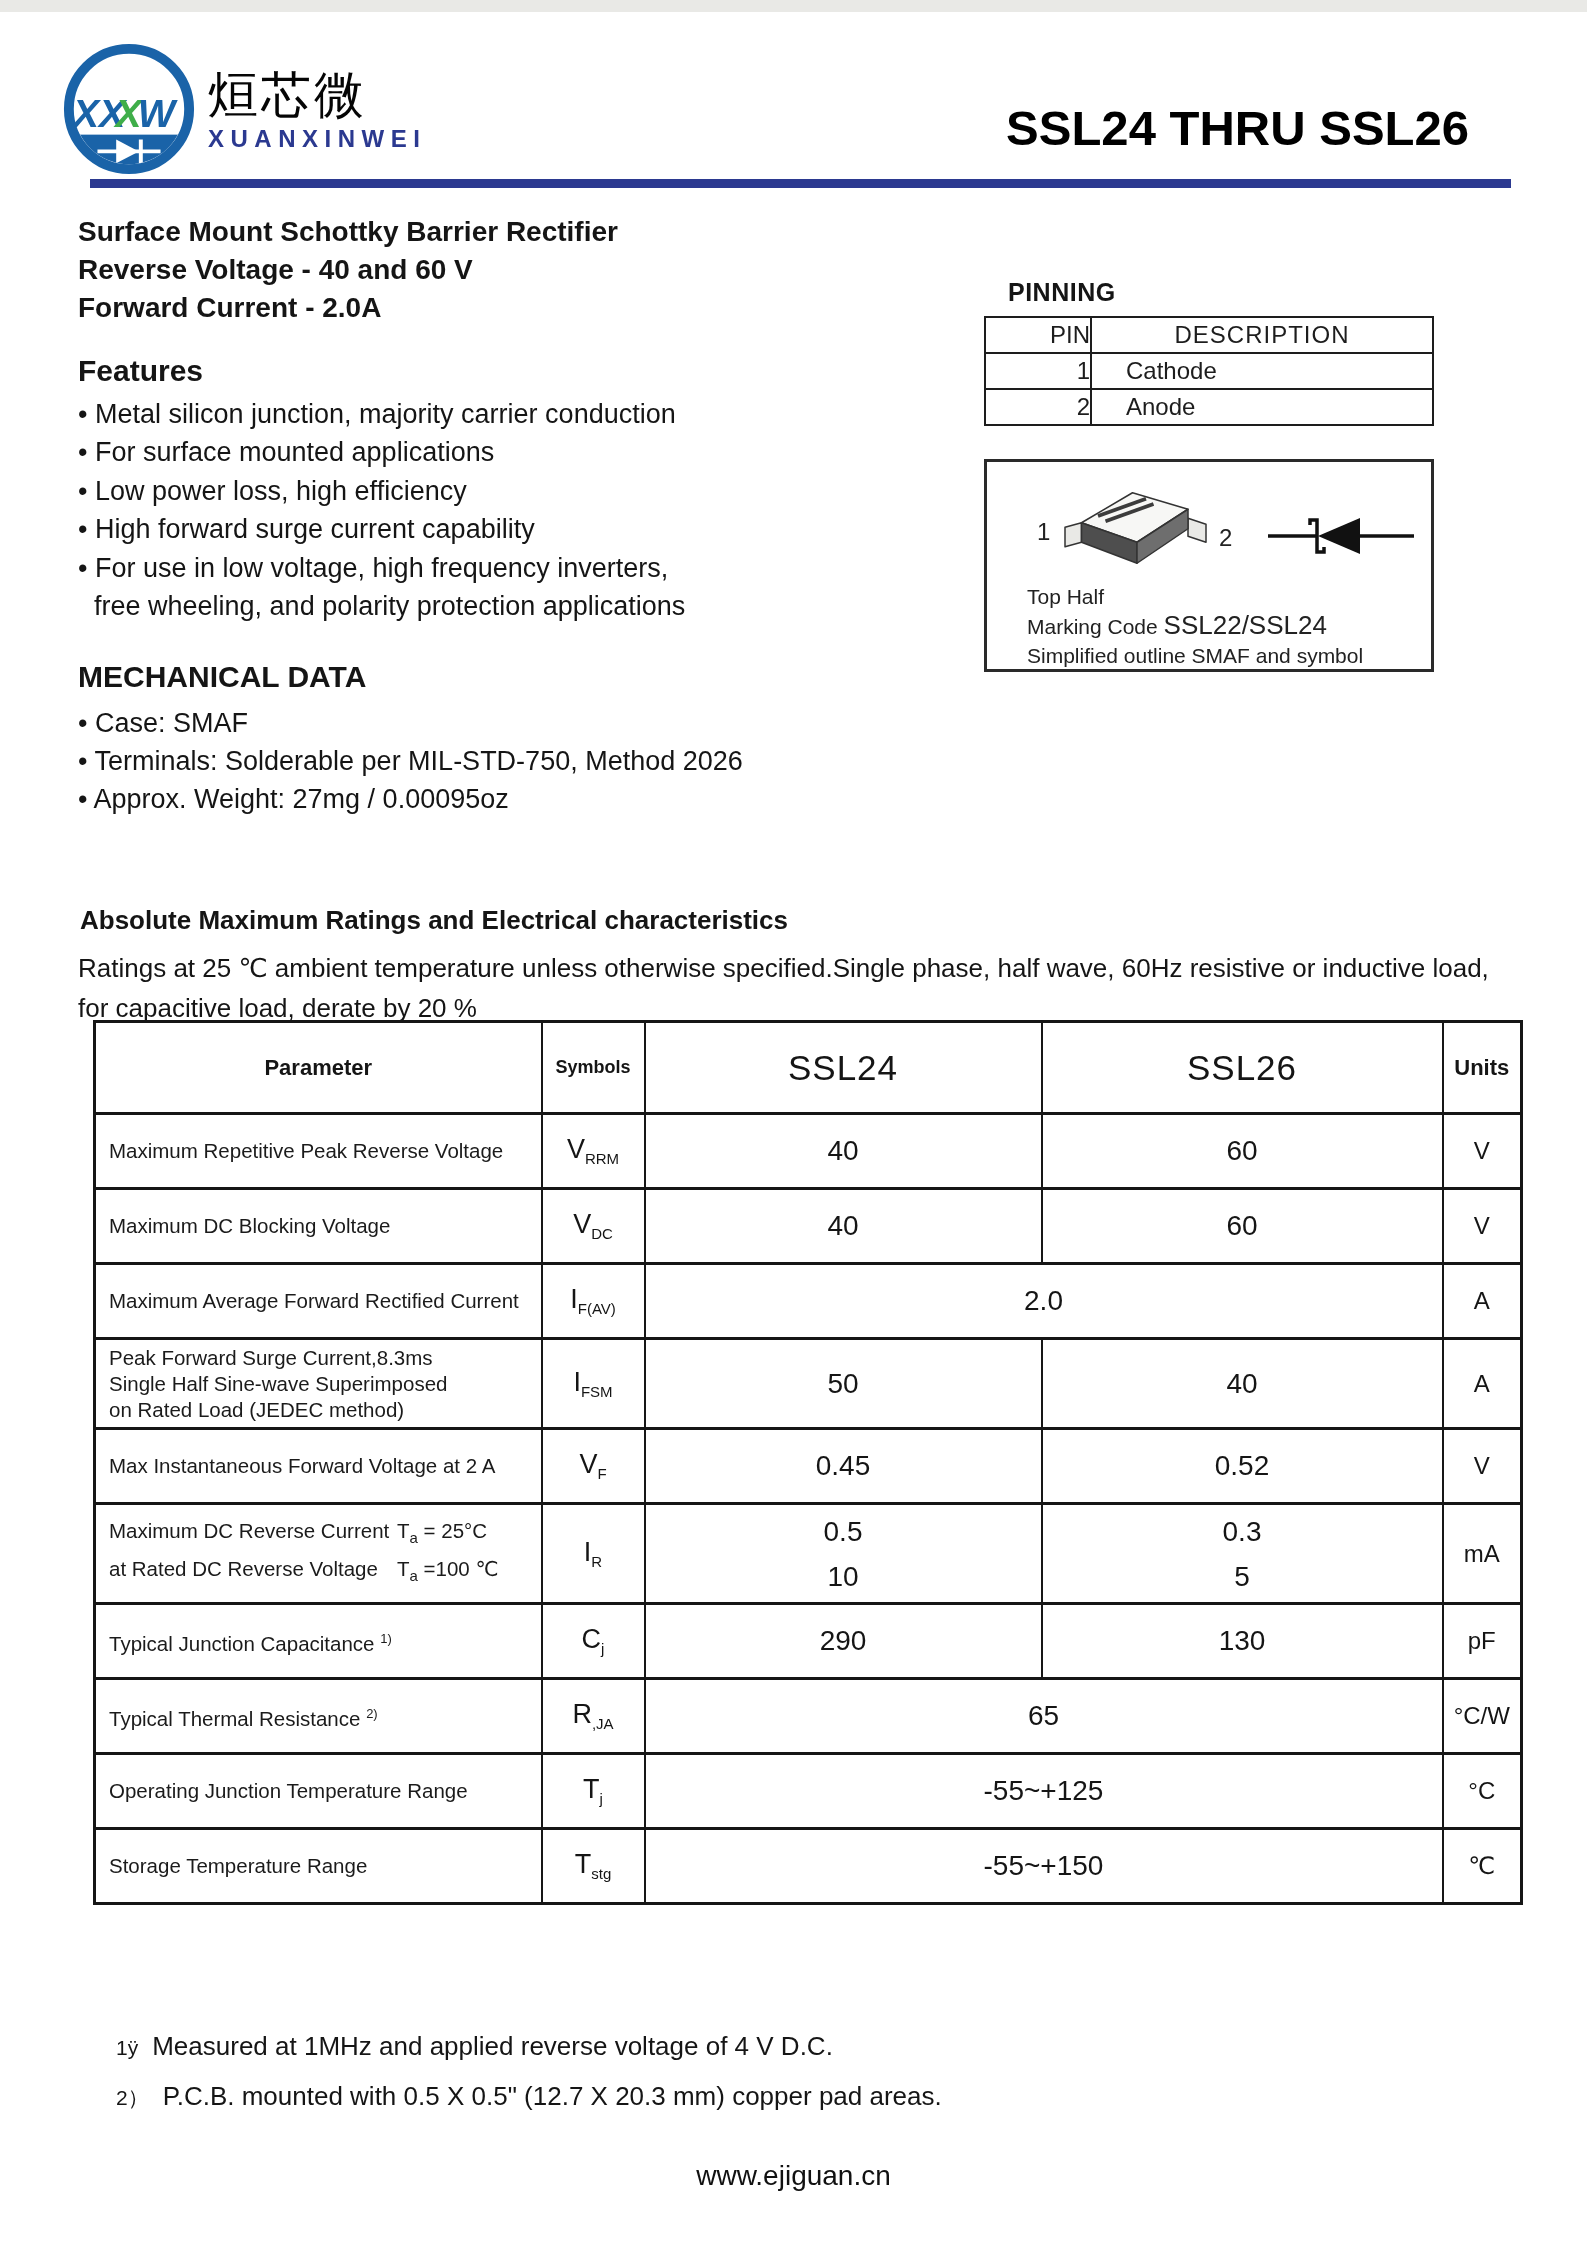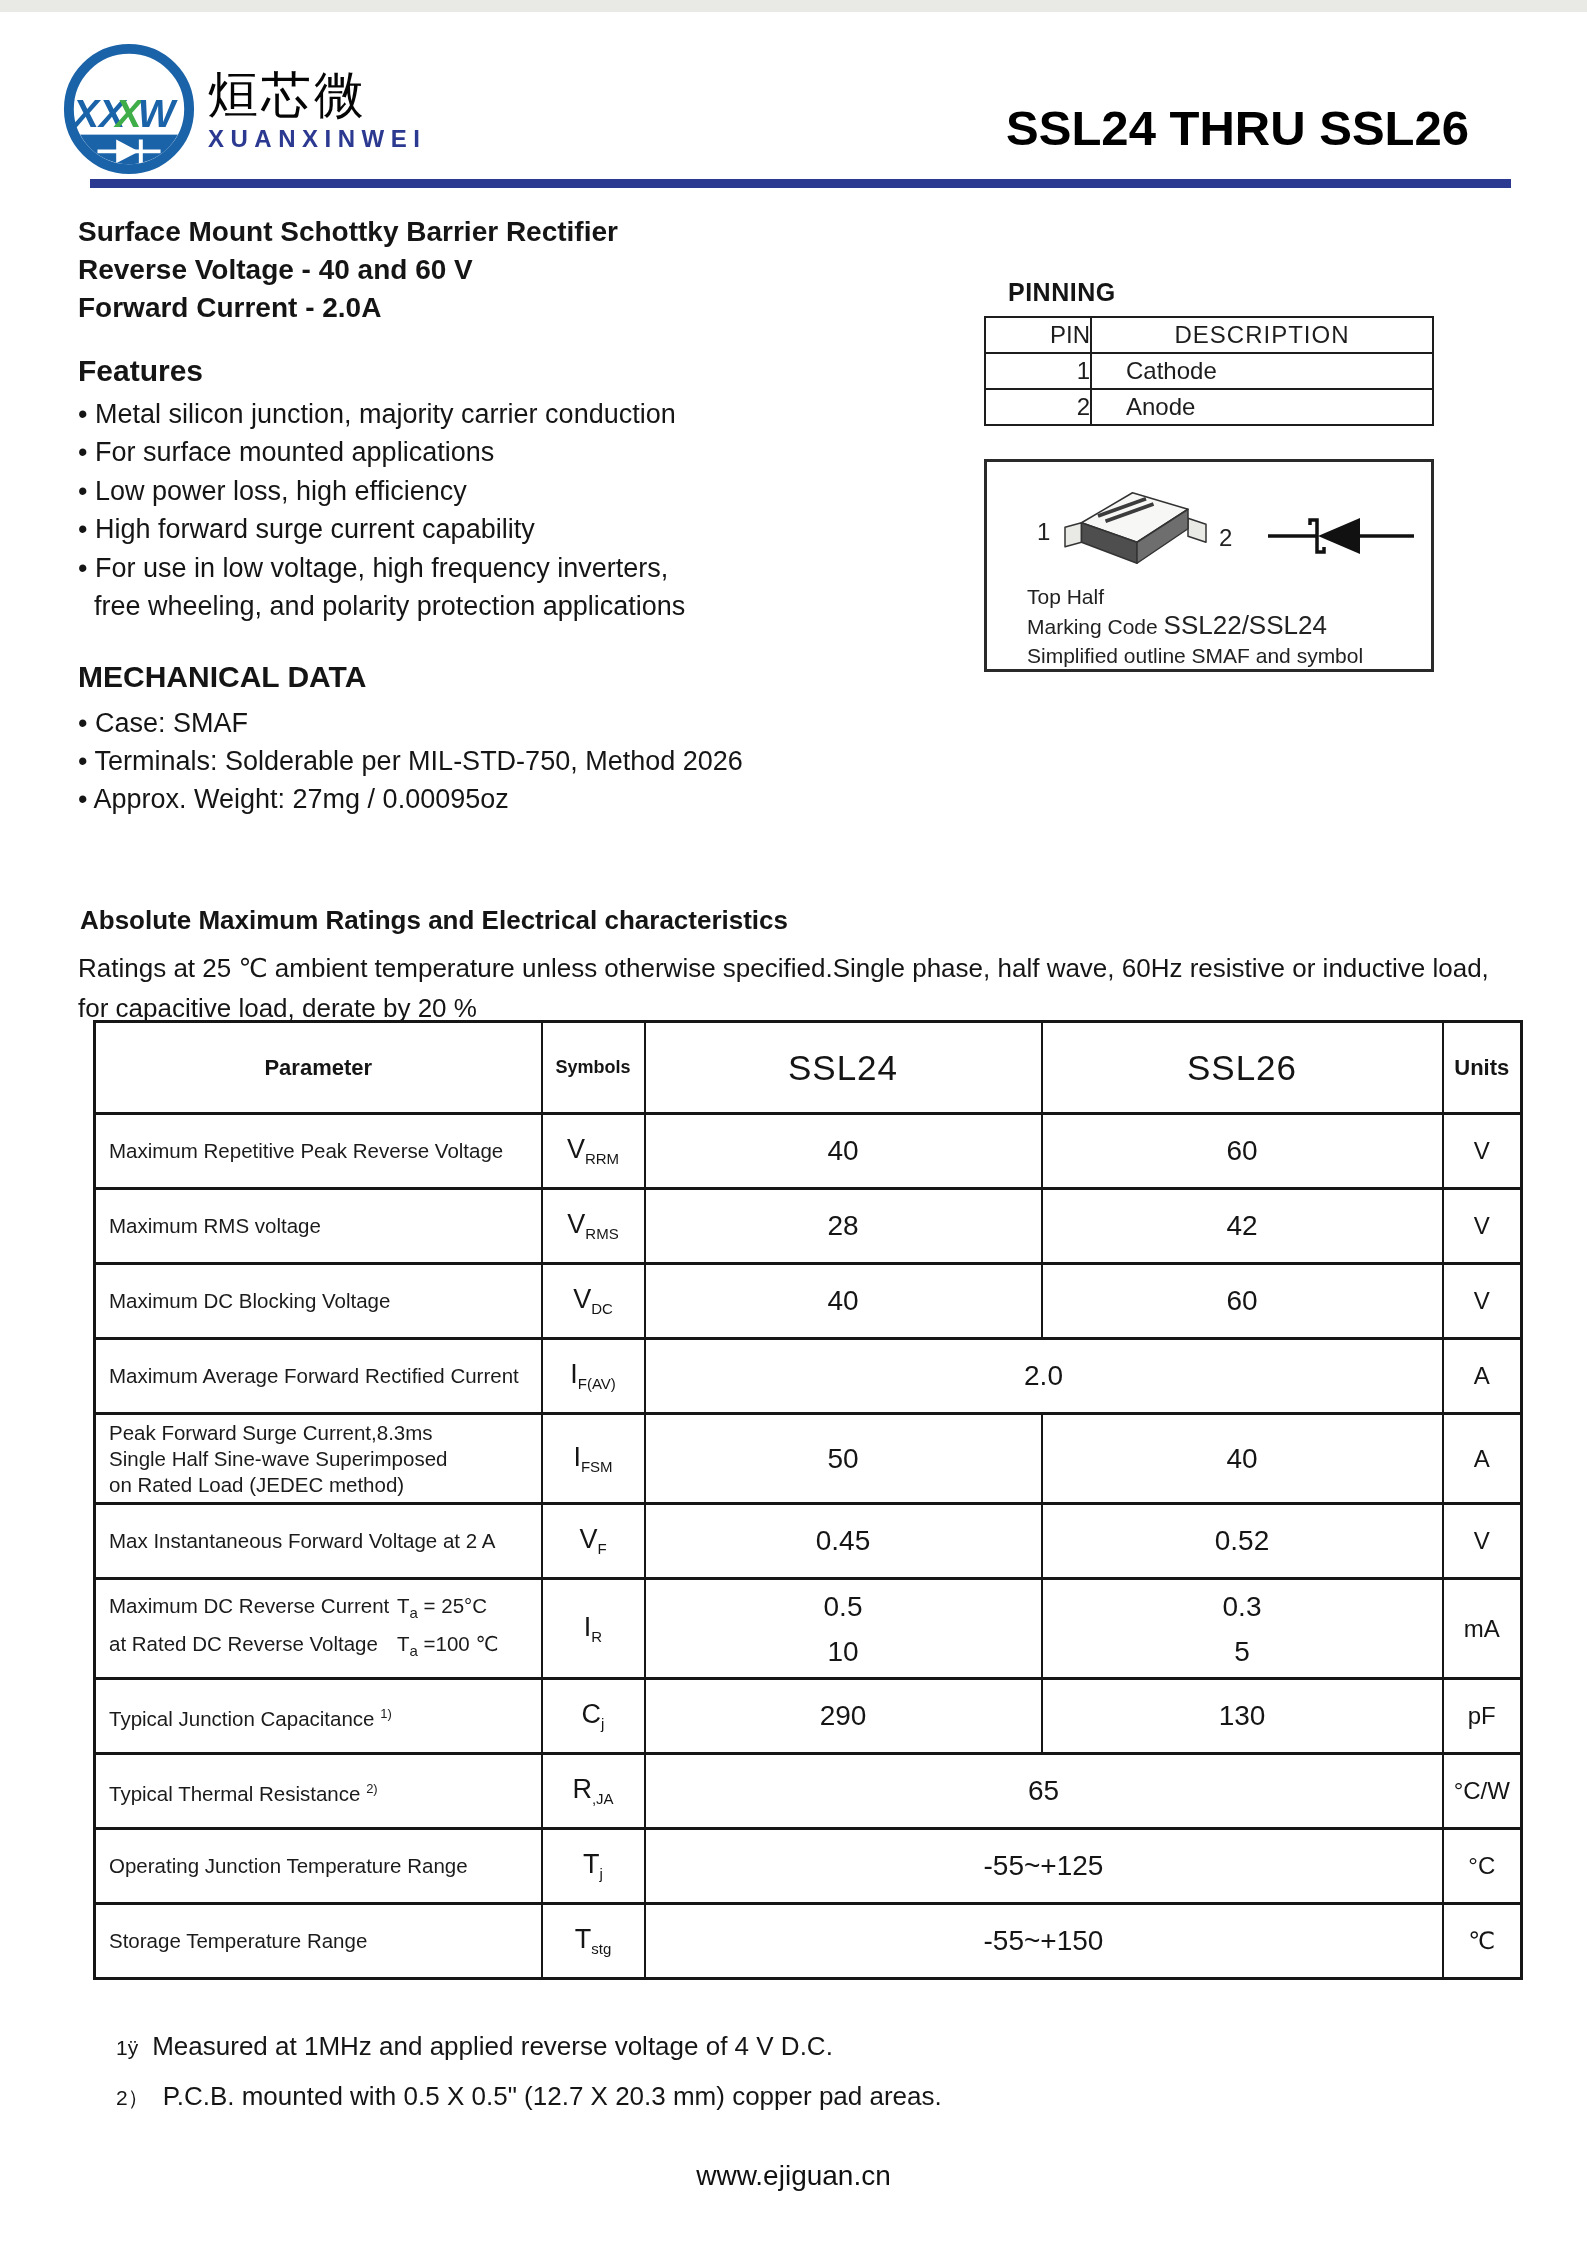--- a/index.html
+++ b/index.html
@@ -199,27 +199,20 @@
       <th class="h-units">Units</th>
     </tr>
     <tr class="r75">
       <td class="param"><span>Maximum Repetitive Peak Reverse Voltage</span></td>
       <td class="sym"><span>V</span><sub>RRM</sub></td>
       <td class="val">40</td>
       <td class="val">60</td>
       <td class="unit">V</td>
     </tr>
     <tr class="r75">
-      <td class="param"><span>Maximum RMS voltage</span></td>
-      <td class="sym"><span>V</span><sub>RMS</sub></td>
-      <td class="val">28</td>
-      <td class="val">42</td>
-      <td class="unit">V</td>
-    </tr>
-    <tr class="r75">
       <td class="param"><span>Maximum DC Blocking Voltage</span></td>
       <td class="sym"><span>V</span><sub>DC</sub></td>
       <td class="val">40</td>
       <td class="val">60</td>
       <td class="unit">V</td>
     </tr>
     <tr class="r75">
       <td class="param"><span>Maximum Average Forward Rectified Current</span></td>
       <td class="sym"><span>I</span><sub>F(AV)</sub></td>
       <td class="val" colspan="2">2.0</td>

